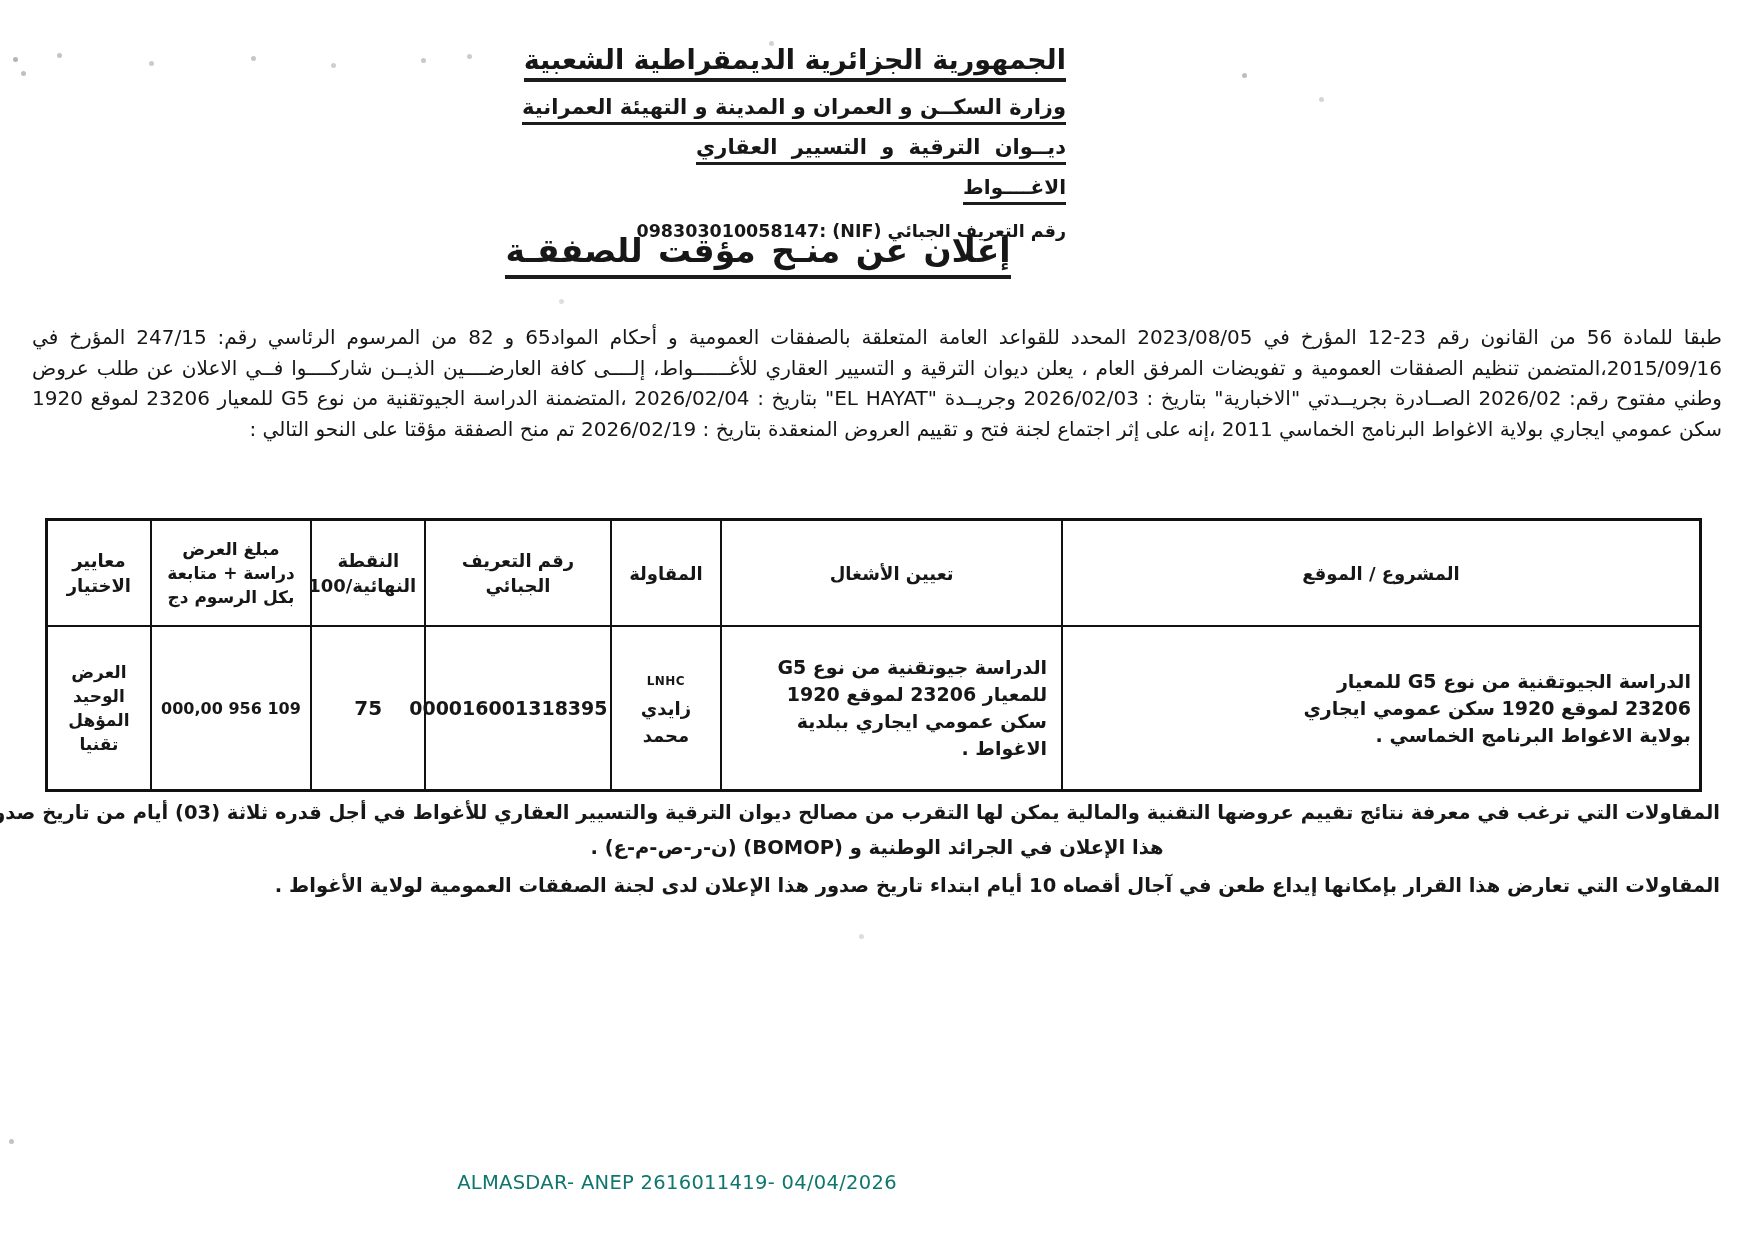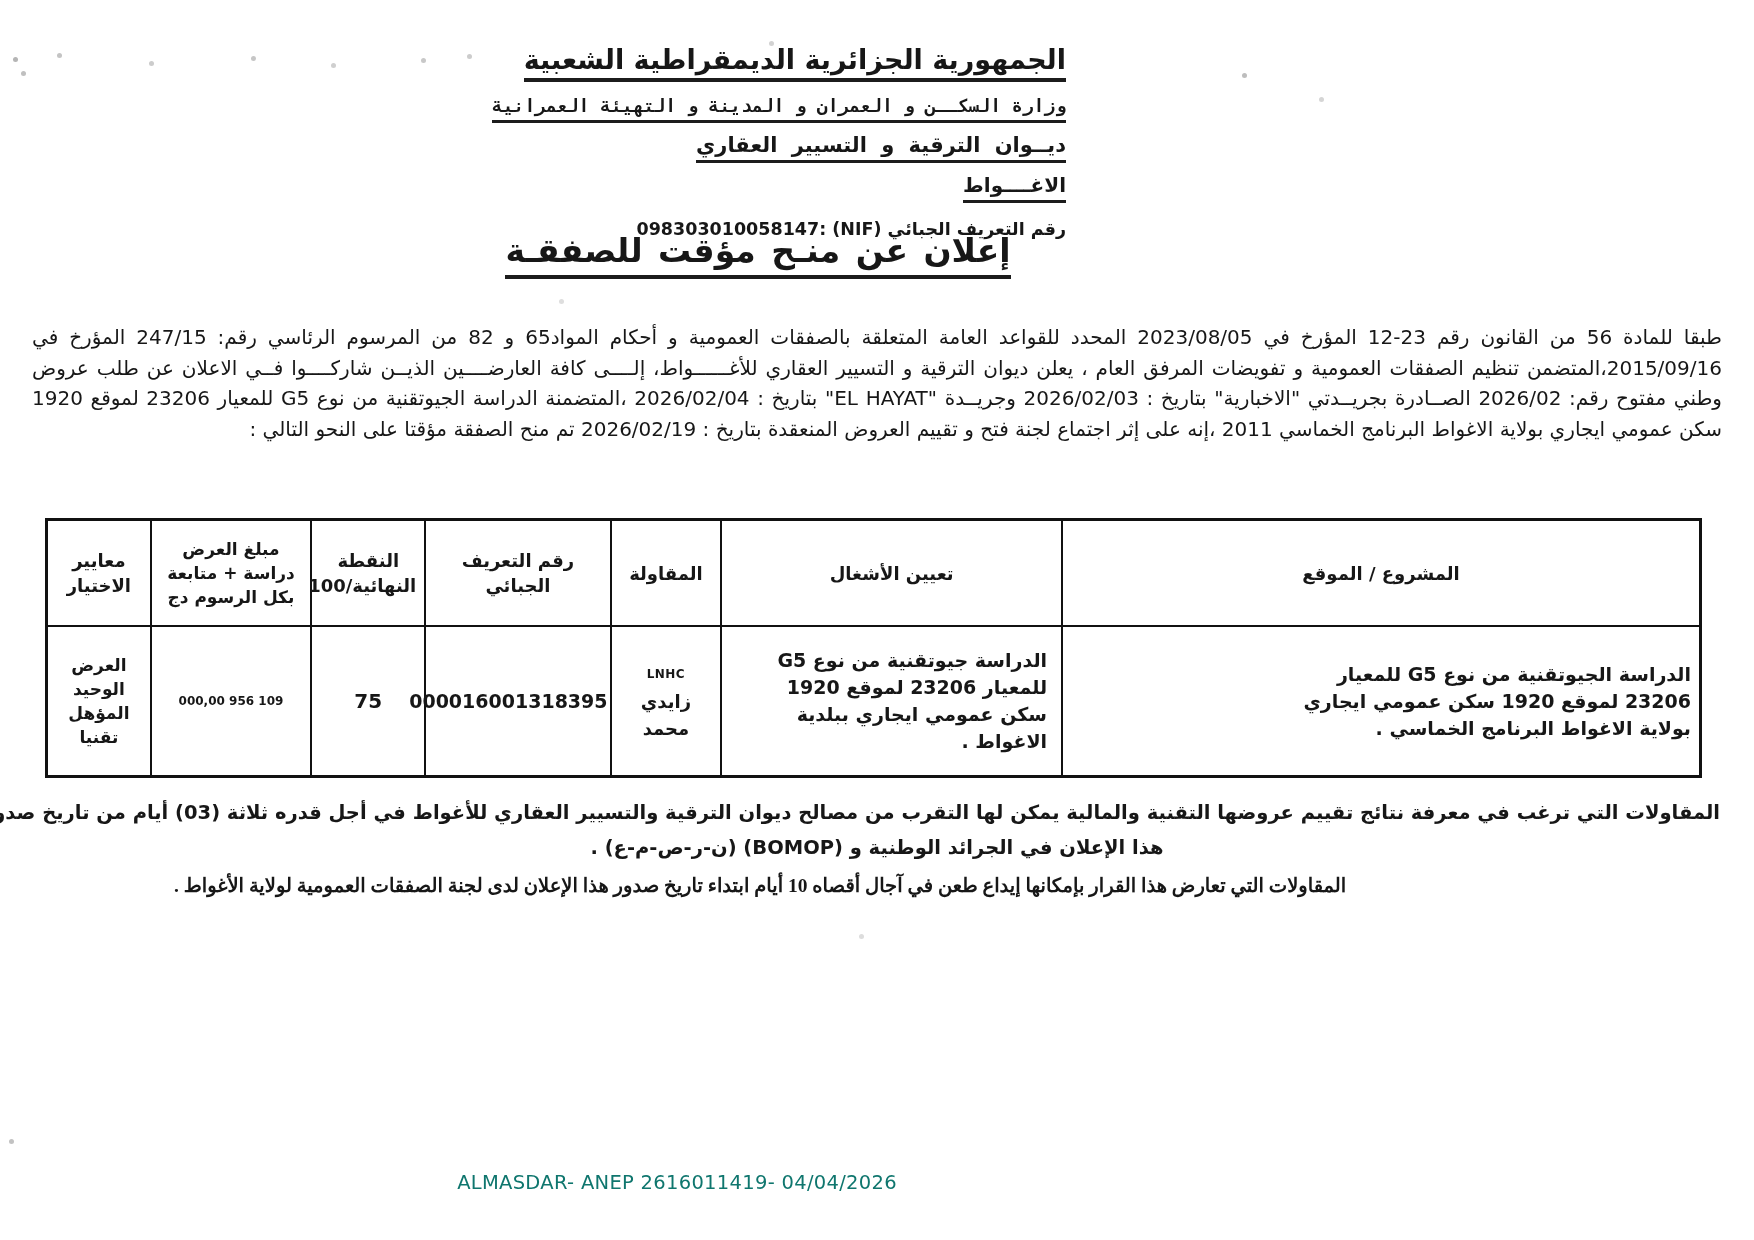--- a/index.html
+++ b/index.html
@@ -15,53 +15,53 @@
       150px 62px 0 1px #cccccc, 252px 57px 0 1px #c6c6c6, 332px 64px 0 1px #cfcfcf,
       422px 59px 0 1px #c8c8c8, 468px 55px 0 1px #cccccc, 770px 42px 0 1px #d2d2d2,
       1243px 74px 0 1px #bdbdbd, 1320px 98px 0 1px #d5d5d5, 10px 1140px 0 1px #c2c2c2,
       860px 935px 0 1px #dddddd, 560px 300px 0 1px #dedede;
   }
   
   .org-header{top:44px;left:0;width:1066px;direction:rtl;text-align:right;font-weight:bold;}
   .u{display:inline-block;border-bottom:3px solid #1c1c1c;padding-bottom:3px;}
   .line-republic{font-size:27px;margin-bottom:13px;letter-spacing:.5px;}
   .line-republic .u{border-bottom-width:4px;}
-  .line-ministry{font-size:18px;margin-bottom:10px;font-family:Liberation Mono, monospace;}
+  .line-ministry{font-size:21px;margin-bottom:10px;}
   .line-office{font-size:21px;margin-bottom:10px;word-spacing:7px;}
   .line-city{font-size:20px;margin-bottom:16px;word-spacing:2px;}
   .line-nif{font-size:17.5px;margin-left:-14px;}
   
   .doc-title{top:231px;left:0;width:1444px;text-align:center;direction:rtl;padding-left:36px;}
   .doc-title .u{font-size:33px;font-weight:bold;border-bottom-width:4px;padding-bottom:5px;word-spacing:4px;}
   
   .intro{top:302px;left:32px;right:32px;direction:rtl;text-align:justify;
     font-size:20px;line-height:30.5px;font-weight:normal;}
   
   .award-table-wrap{top:518px;left:45px;width:1657px;}
   table{border-collapse:collapse;width:100%;table-layout:fixed;direction:rtl;}
   th,td{border:2.5px solid #111;font-weight:bold;vertical-align:middle;text-align:center;padding:4px 8px;}
   table{border:3px solid #111;}
   th{height:96px;font-size:18px;line-height:25px;}
   td{height:138px;font-size:19px;line-height:27px;}
   .cell-project{text-align:right;padding-left:20px;}
   .cell-project .cell-inner{width:398px;}
   .cell-works{text-align:right;padding:4px 14px;}
-  .cell-amount{white-space:nowrap;font-size:12px;padding:5px 2px;}
+  .cell-amount{white-space:nowrap;font-size:16px;padding:12px 2px;}
   .cell-tax{white-space:nowrap;font-size:19px;padding:4px 2px;}
   .cell-score{font-size:20px;}
   .cell-criteria{font-size:17px;line-height:24px;}
   .company-abbr{font-family:"DejaVu Sans", sans-serif;font-size:12px;letter-spacing:.5px;}
   .company-name{font-size:18px;}
   .th-amount{font-size:17px;line-height:24px;}
   .th-score{font-size:18px;}
   
   .closing{top:797px;left:34px;right:34px;direction:rtl;font-weight:bold;font-size:19.5px;line-height:31px;}
   .closing-line1{text-align:justify;text-align-last:justify;white-space:nowrap;}
   .closing-line2{text-align:center;margin-top:4px;}
-  .closing-appeal{text-align:left;margin-top:7px;padding-left:140px;font-family:Liberation Serif, serif;}
+  .closing-appeal{text-align:right;margin-top:7px;padding-left:140px;}
   
   .imprint{top:1171px;left:0;width:1354px;text-align:center;font-size:19.5px;letter-spacing:.3px;color:#0f766e;}
 </style>
 </head>
 <body>
 
 <div class="specks"></div>
 
 <header class="abs org-header">
   <div class="line-republic"><span class="u">الجمهورية الجزائرية الديمقراطية الشعبية</span></div>

